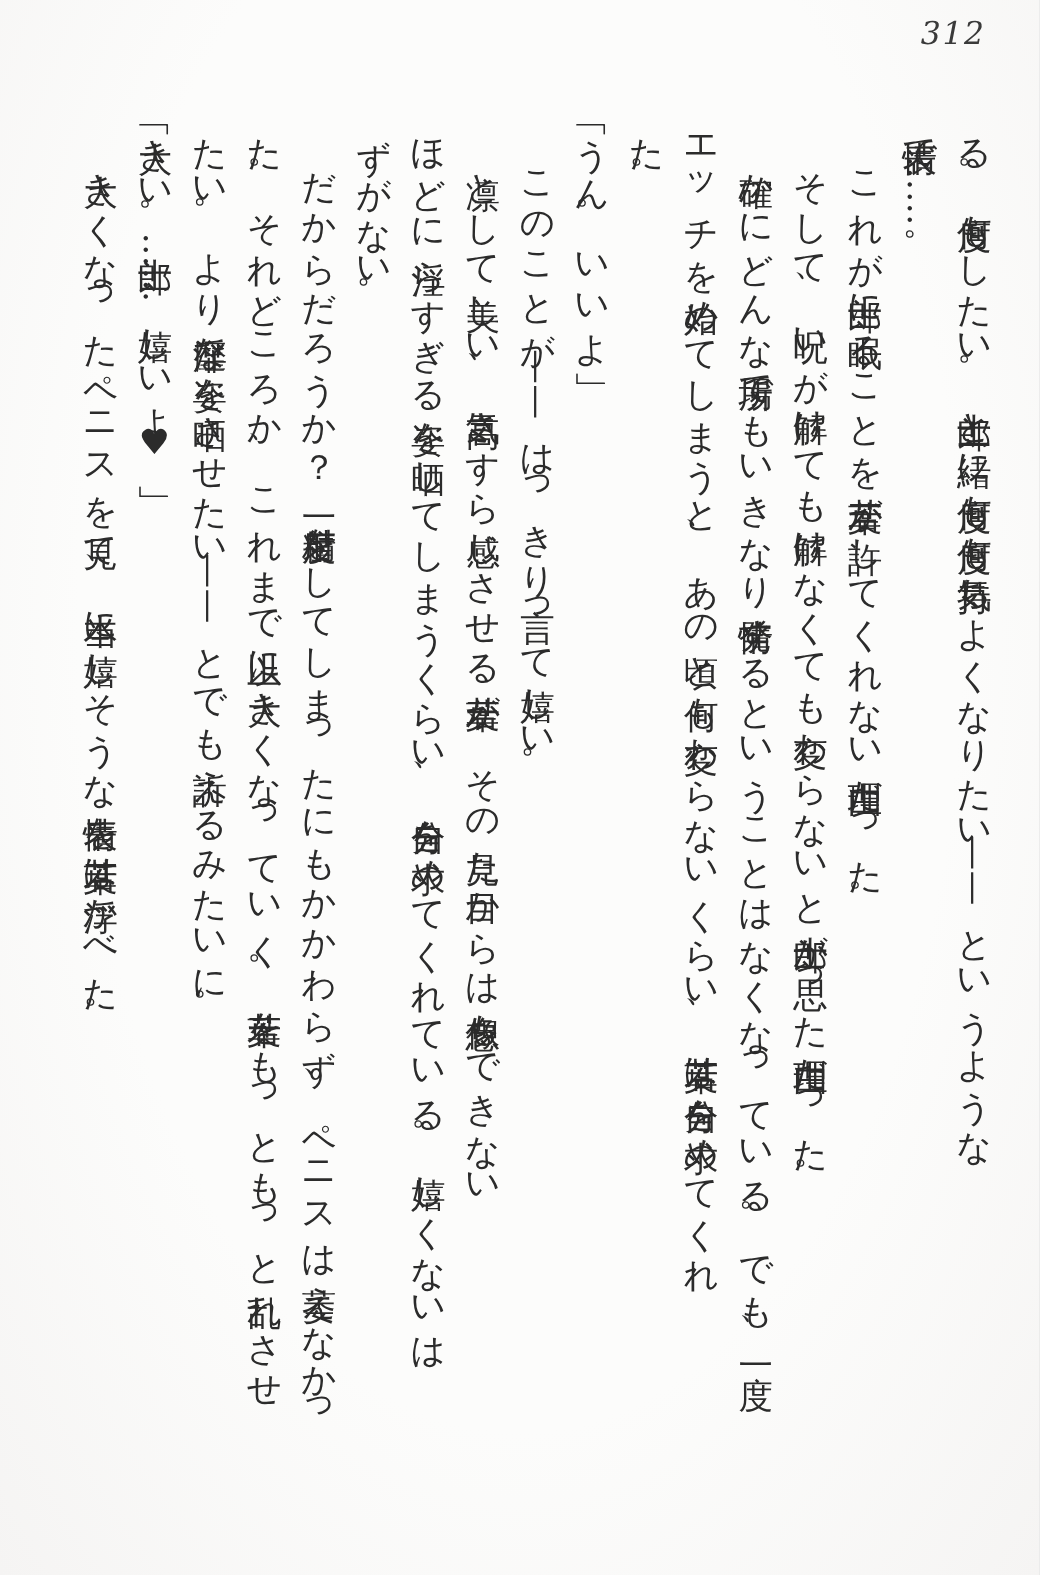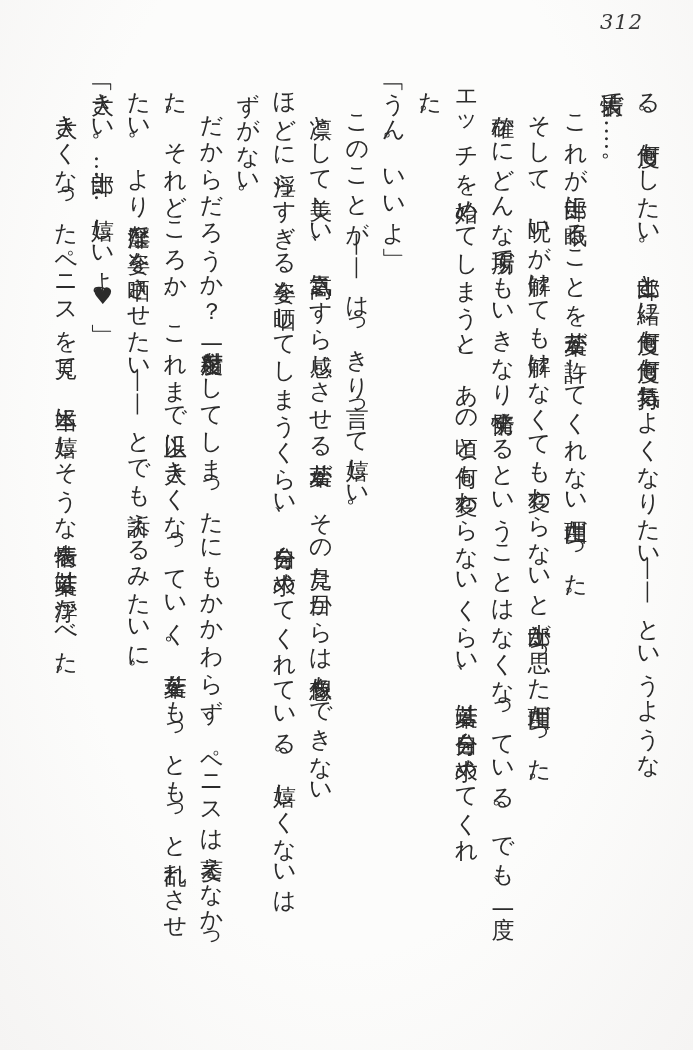--- a/index.html
+++ b/index.html
@@ -14,21 +14,21 @@
     margin: 0 auto;
     background: #fbfafa;
     background: radial-gradient(ellipse at 50% 40%, #fcfcfb 60%, #f5f4f3 100%);
     overflow: hidden;
     font-family: "DejaVu Serif", "Liberation Serif", serif;
     color: #2b2b2b;
   }
   .page-number {
     position: absolute;
     top: 10px;
-    right: 50px;
+    right: 36px;
     font-size: 21px;
     font-style: italic;
     letter-spacing: 1px;
     color: #3a3a3a;
     font-family: "DejaVu Serif", "Liberation Serif", serif;
     text-align: center;
   }
   .text-block {
     position: absolute;
     top: 76px;

